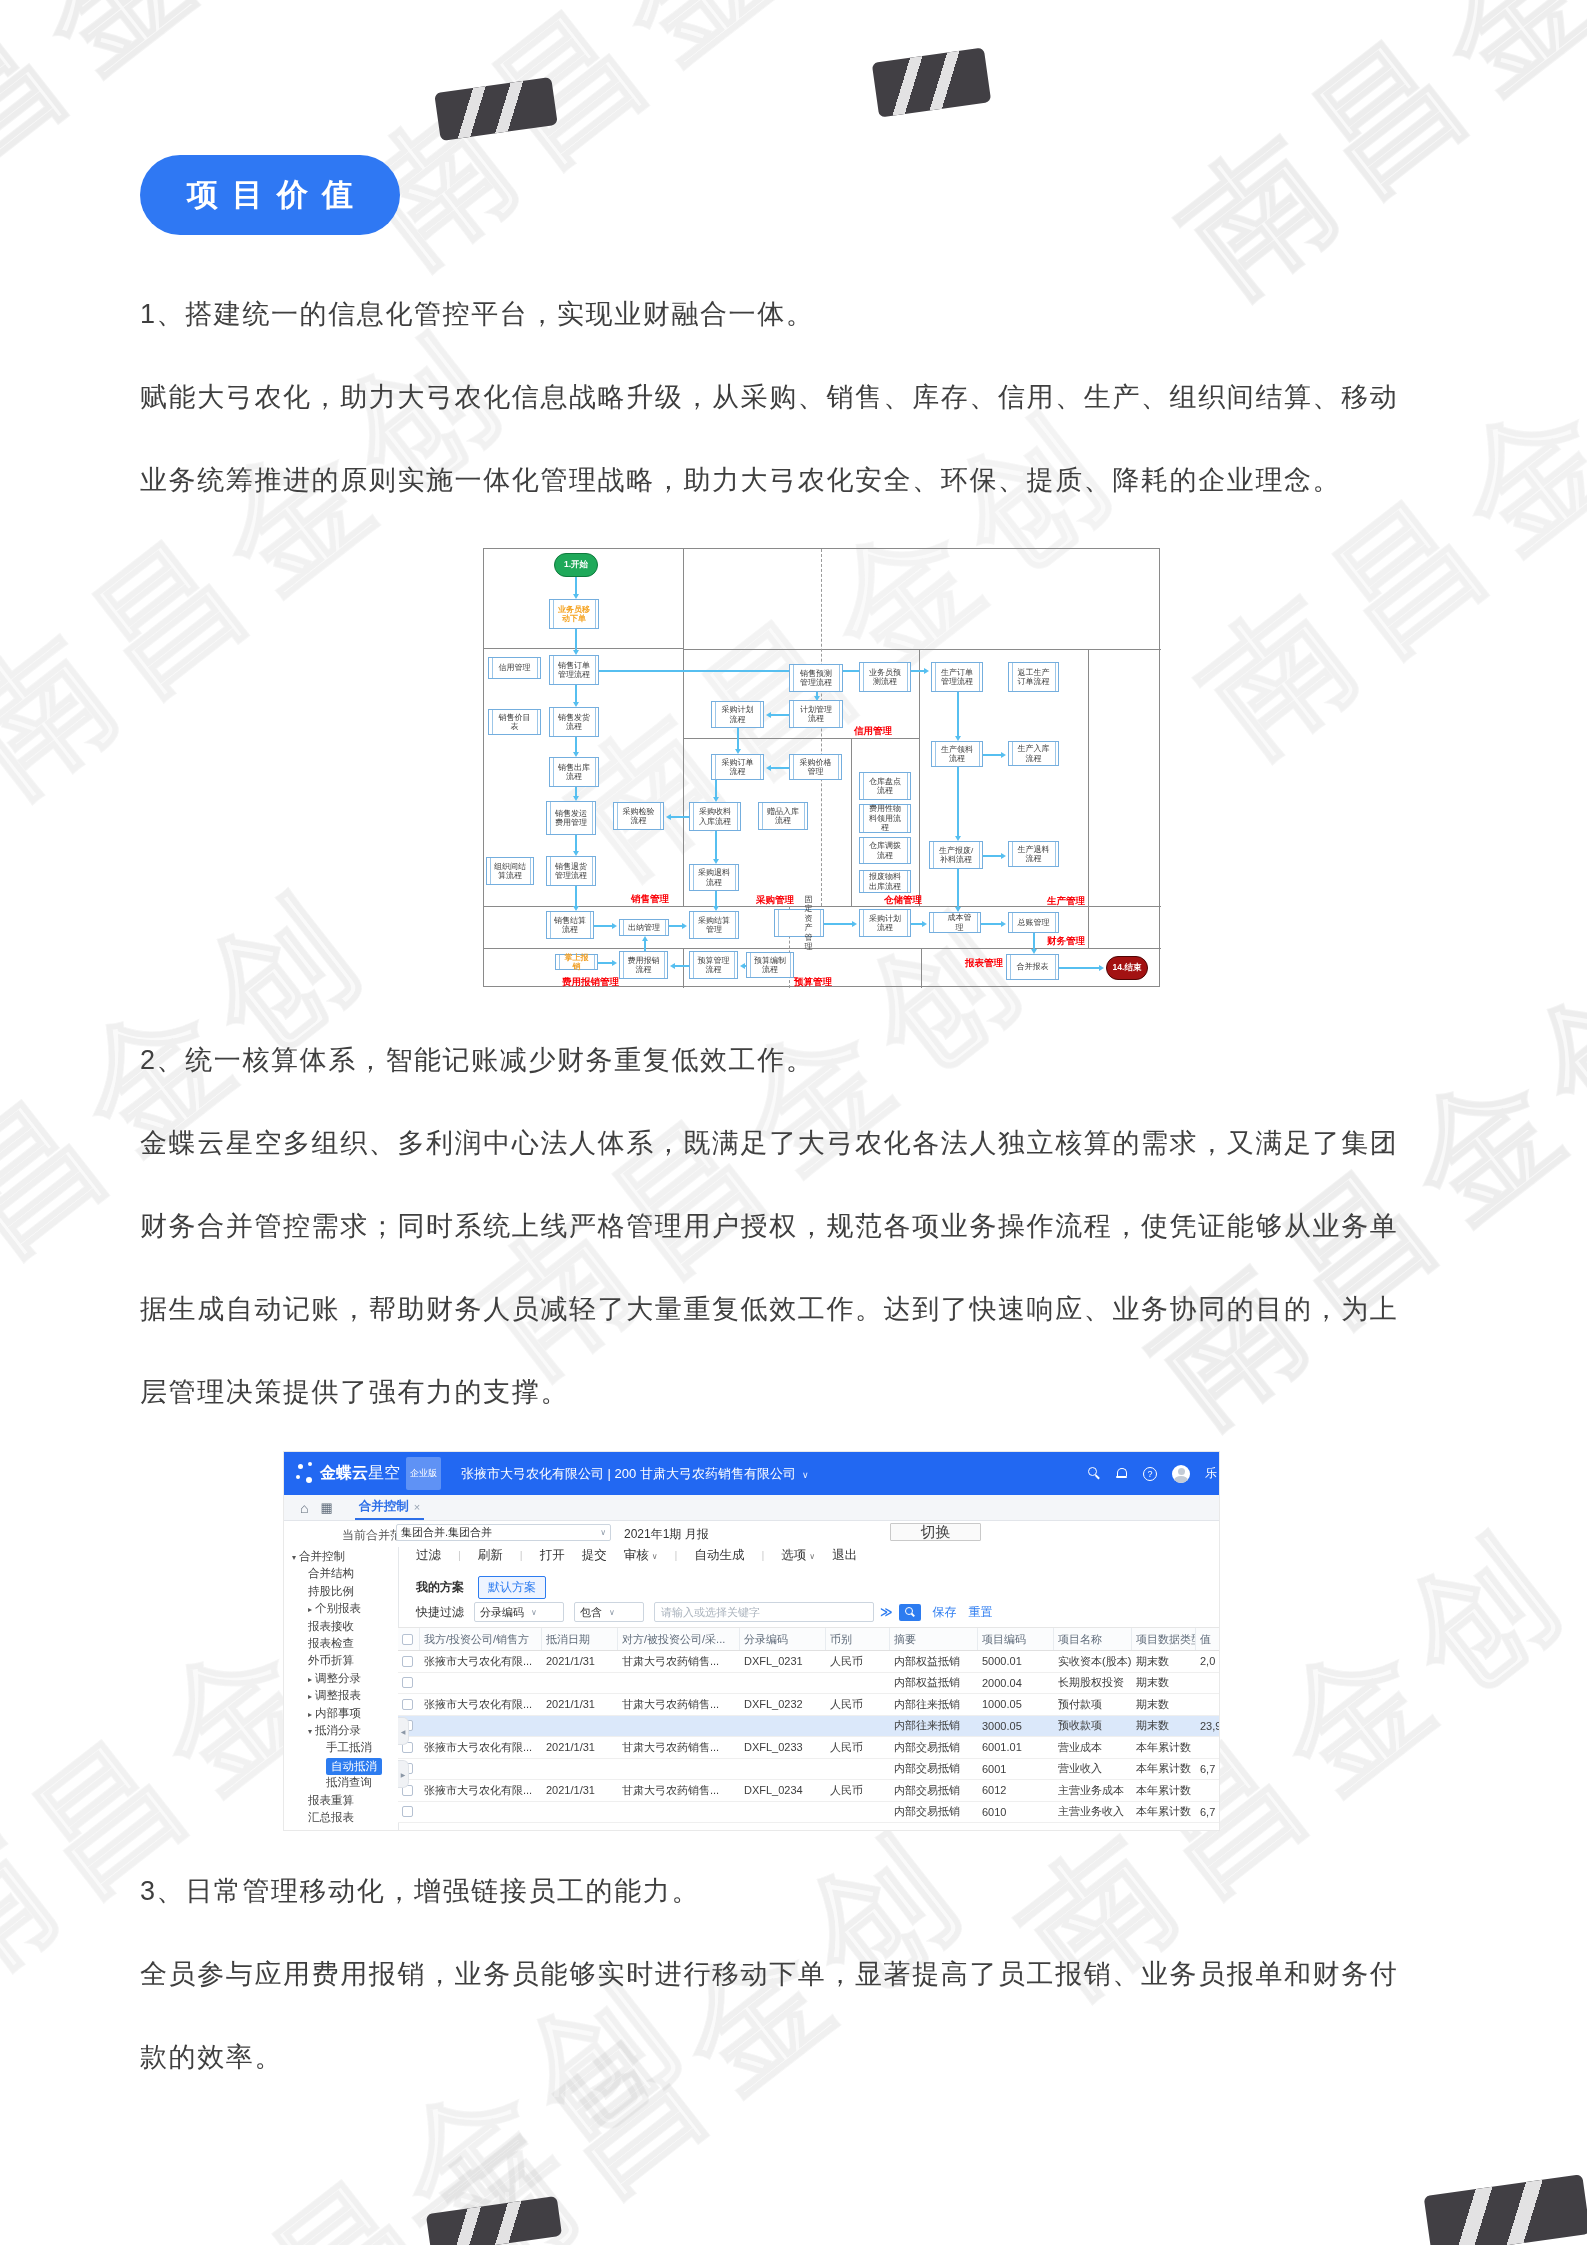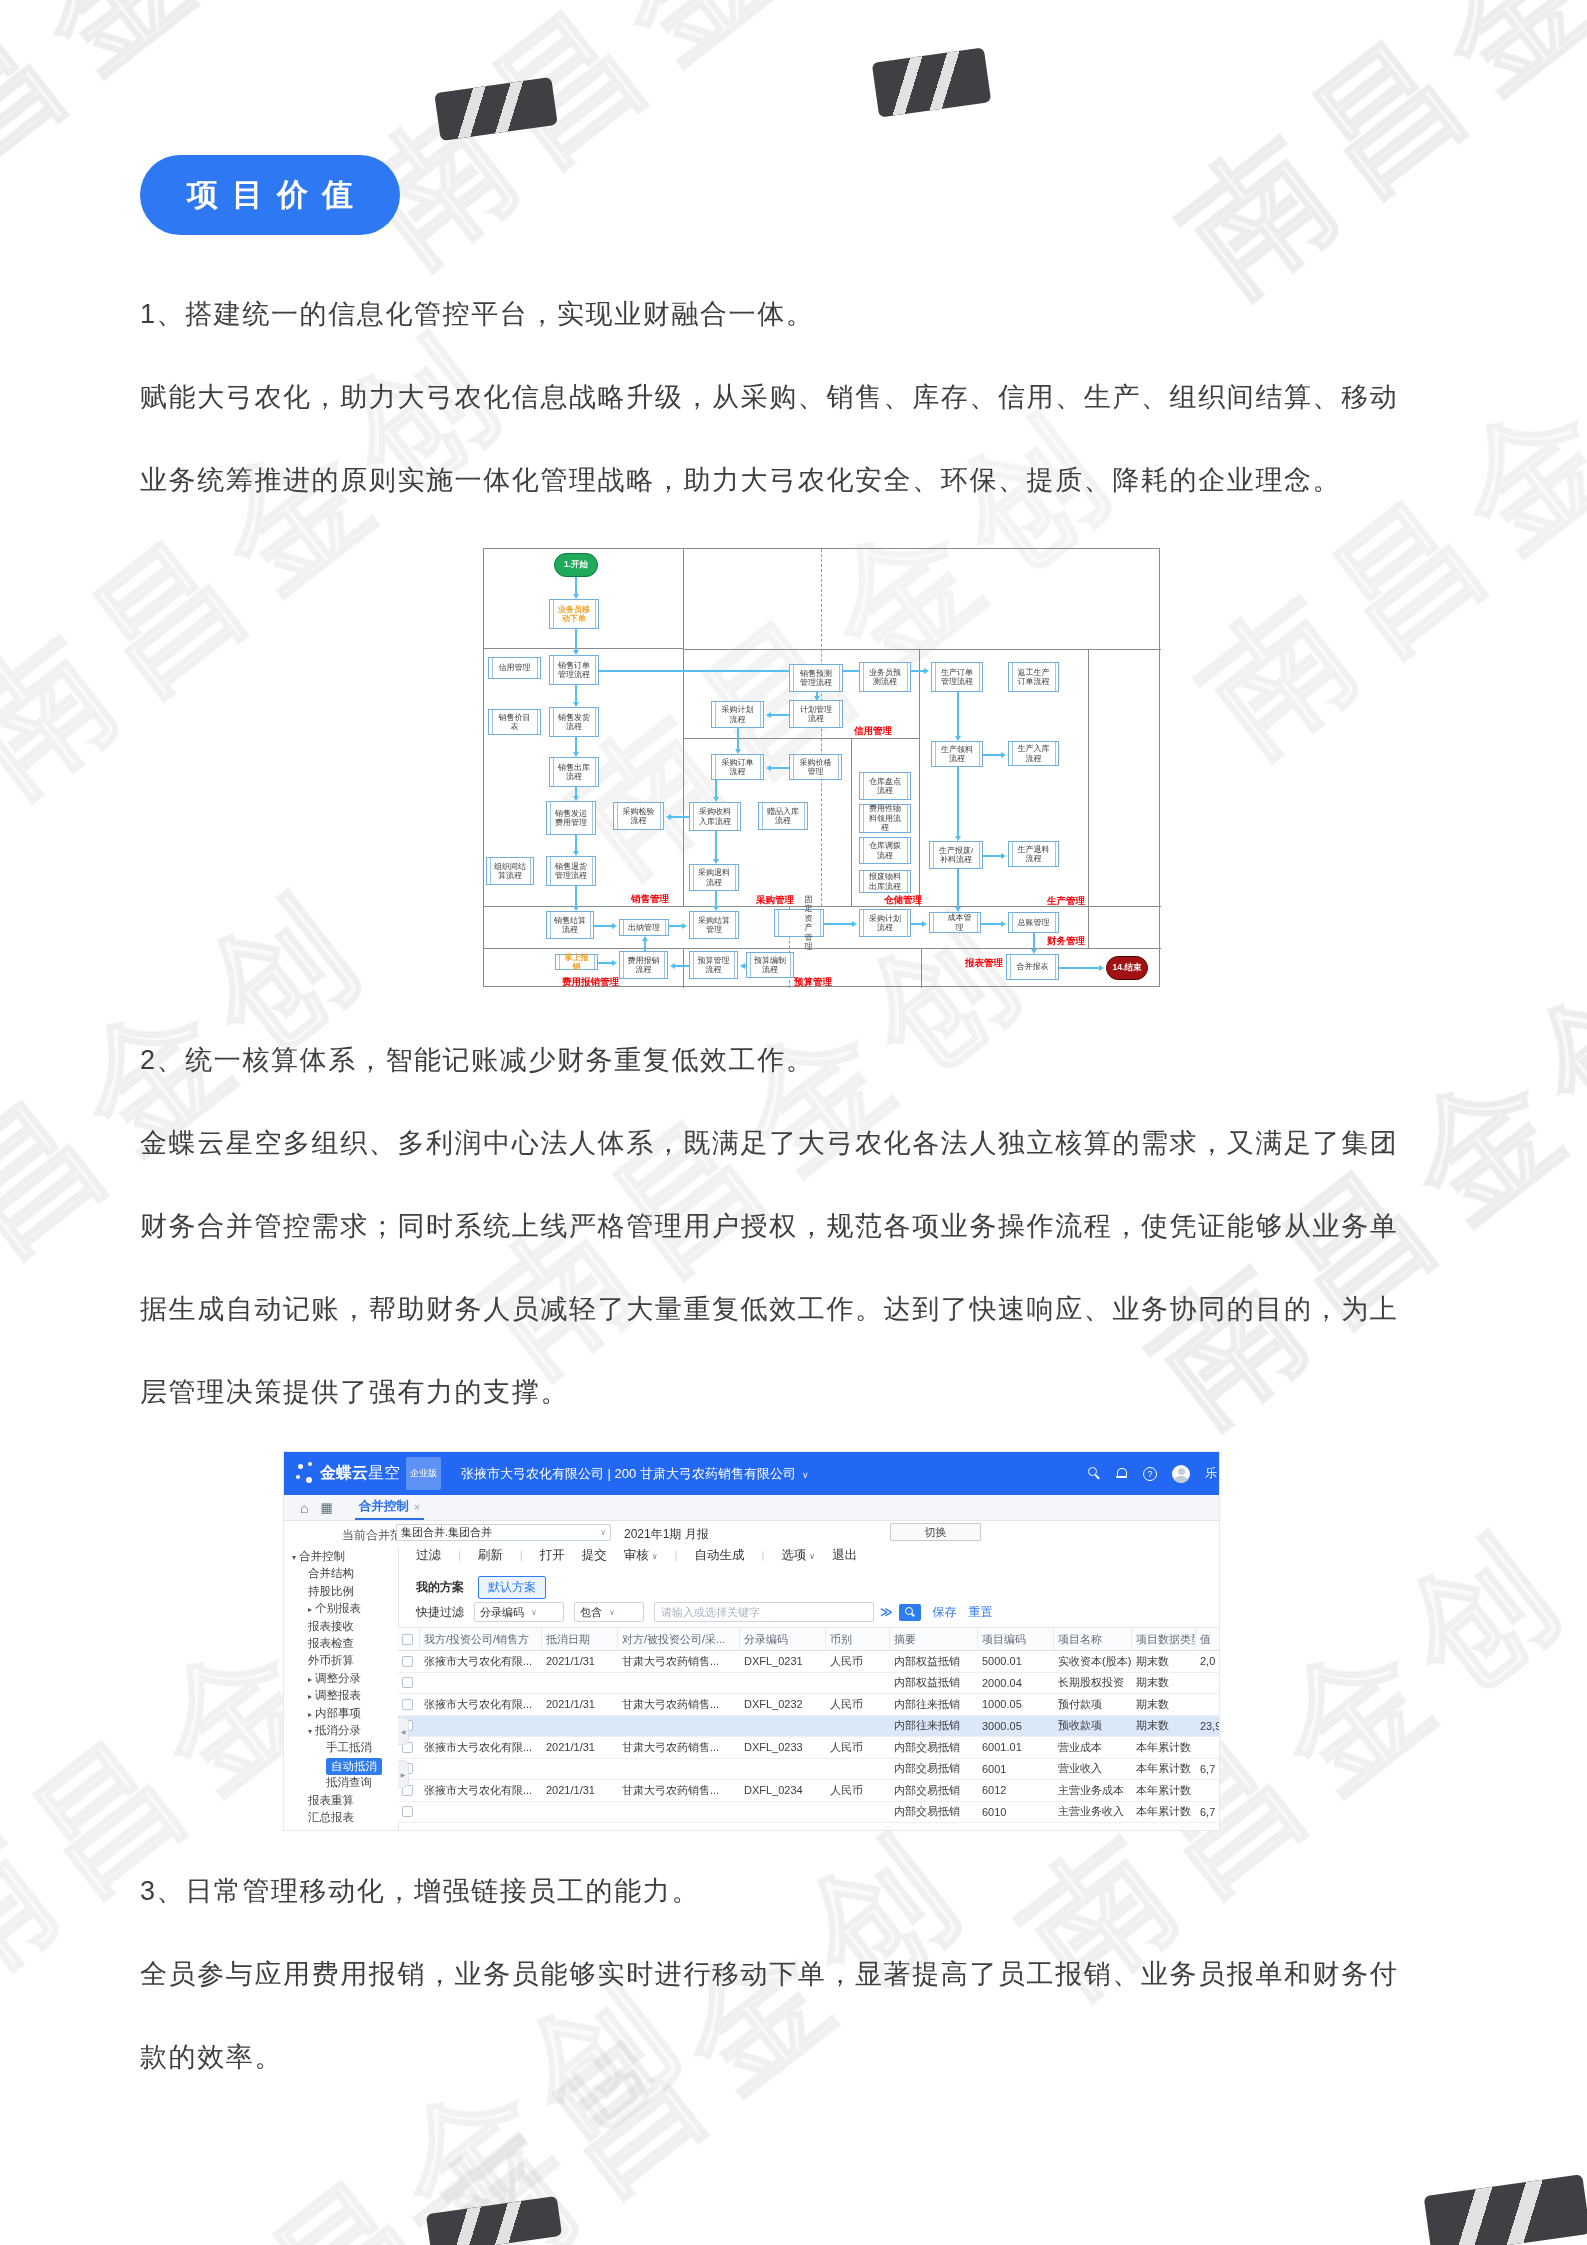--- a/index.html
+++ b/index.html
@@ -79,21 +79,21 @@
   .ic-home{font-size:14px;color:#5f6b7a;margin-left:16px;}
   .ic-grid{font-size:13px;color:#5f6b7a;margin-left:12px;}
   .tab-act{margin-left:22px;height:100%;display:flex;align-items:center;border-bottom:2px solid #2d6fe8;box-sizing:border-box;padding:0 4px;}
   .tab-act .t{font-size:12.5px;color:#2d6fe8;font-weight:700;}
   .tab-act .x{font-size:11px;color:#97a2b0;margin-left:5px;}
   .erp-range{position:absolute;left:0;top:69px;width:100%;height:26px;background:#fff;}
   .range-label{position:absolute;left:58px;top:6px;font-size:12px;color:#555;}
   .range-select{position:absolute;left:112px;top:3px;width:215px;height:17px;border:1px solid #ccd5df;border-radius:2px;font-size:11px;color:#333;display:flex;align-items:center;padding:0 4px;box-sizing:border-box;background:#fff;}
   .range-select .caret{margin-left:auto;font-size:8px;color:#8b97a6;}
   .range-period{position:absolute;left:340px;top:5px;font-size:12px;color:#333;white-space:nowrap;}
-  .btn-switch{position:absolute;left:606px;top:2px;width:89px;height:16px;border:1px solid #c9c9c9;background:#fafafa;font-size:11px;color:#444;display:flex;align-items:center;justify-content:center;border-radius:1px;}
+  .btn-switch{position:absolute;left:606px;top:2px;width:89px;height:16px;border:1px solid #c9c9c9;background:#fafafa;font-size:15px;color:#444;display:flex;align-items:center;justify-content:center;border-radius:1px;}
   .erp-side{position:absolute;left:0;top:95px;width:114px;bottom:0;border-right:1px solid #e4e7ea;background:#fff;}
   .side-item{position:absolute;font-size:11.5px;color:#444;white-space:nowrap;}
   .side-item .tri{font-size:8px;color:#555;margin-right:3px;}
   .side-item.sel{background:#2d7cf0;color:#fff;padding:1px 5px;border-radius:2px;}
   .erp-toolbar{position:absolute;left:132px;top:95px;height:16px;display:flex;align-items:center;gap:17px;font-size:12.5px;color:#333;}
   .tb-sep{color:#ccc;font-size:11px;}
   .tb-item{white-space:nowrap;}
   .tb-item .caret{font-size:8px;color:#777;margin-left:3px;}
   .erp-scheme{position:absolute;left:132px;top:124px;display:flex;align-items:center;gap:14px;}
   .scheme-label{font-size:12px;color:#333;font-weight:700;}

